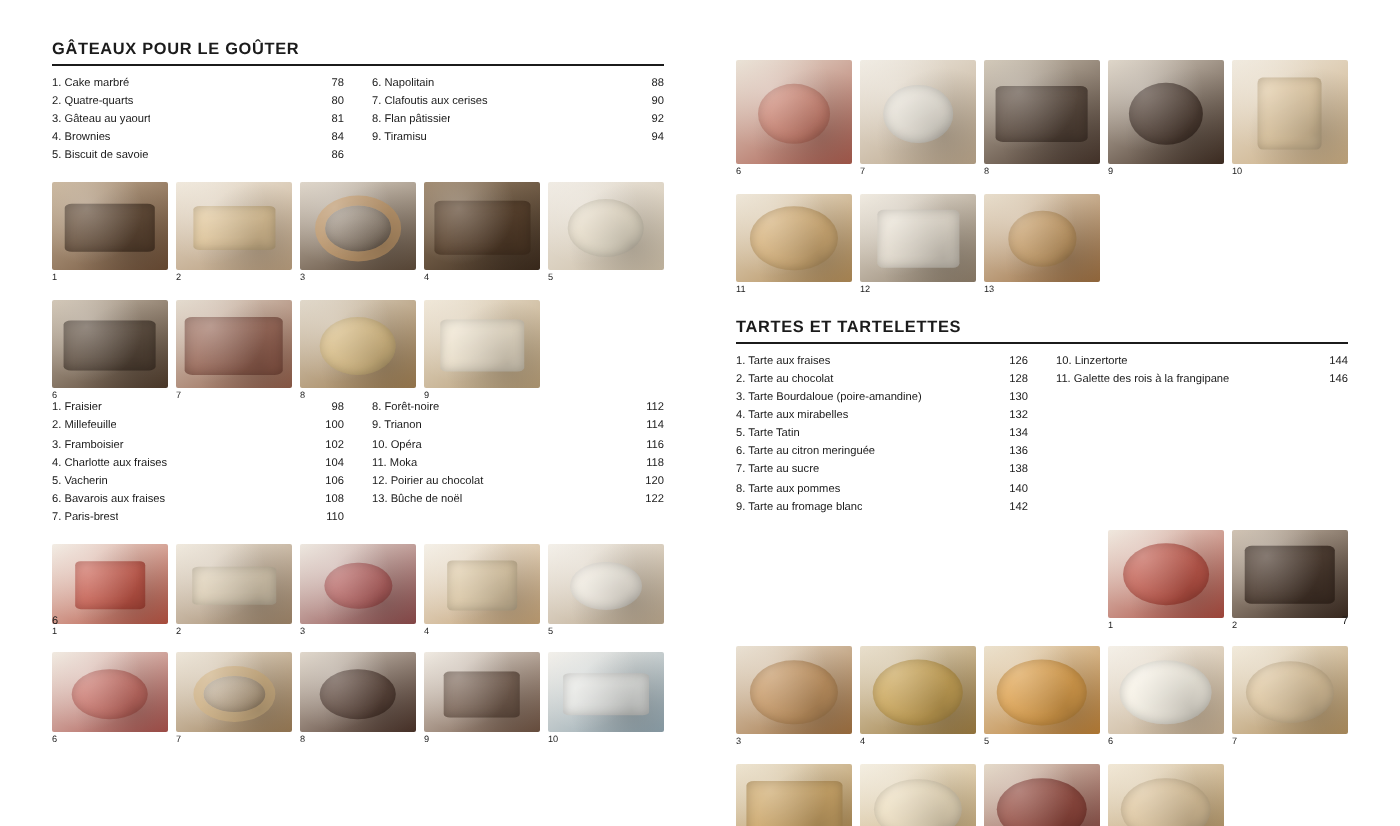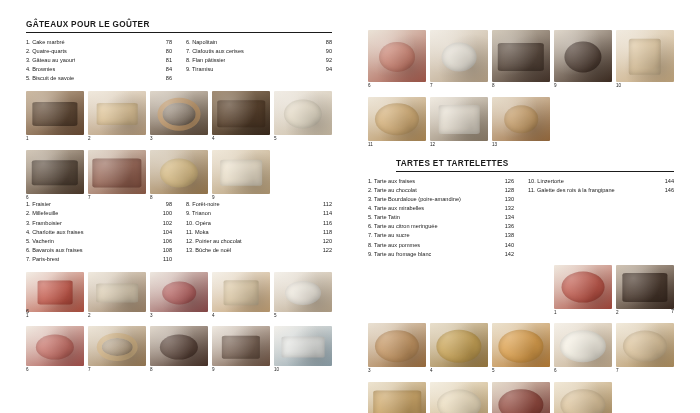--- a/index.html
+++ b/index.html
@@ -379,21 +379,21 @@
       <div class="cell">
         <div class="ph" style="background:linear-gradient(150deg,#e6dbc8,#9a6c3e);">
             <div class="disc" style="width:58%;height:62%;background:rgba(205,160,100,.75);"></div>
           </div>
         <div class="num">13</div>
       </div>
       <div class="cell"></div>
       <div class="cell"></div>
     </div>
 
-    <div class="sec-title" style="margin-top:12px;margin-left:28px;">TARTES ET TARTELETTES</div>
+    <div class="sec-title" style="margin-top:12px;">TARTES ET TARTELETTES</div>
 
     <div class="toc">
       <div class="toc-col">
         <div class="toc-row">
             <span class="t">1. Tarte aux fraises</span>
             <span class="p">126</span>
           </div>
         <div class="toc-row">
             <span class="t">2. Tarte au chocolat</span>
             <span class="p">128</span>

